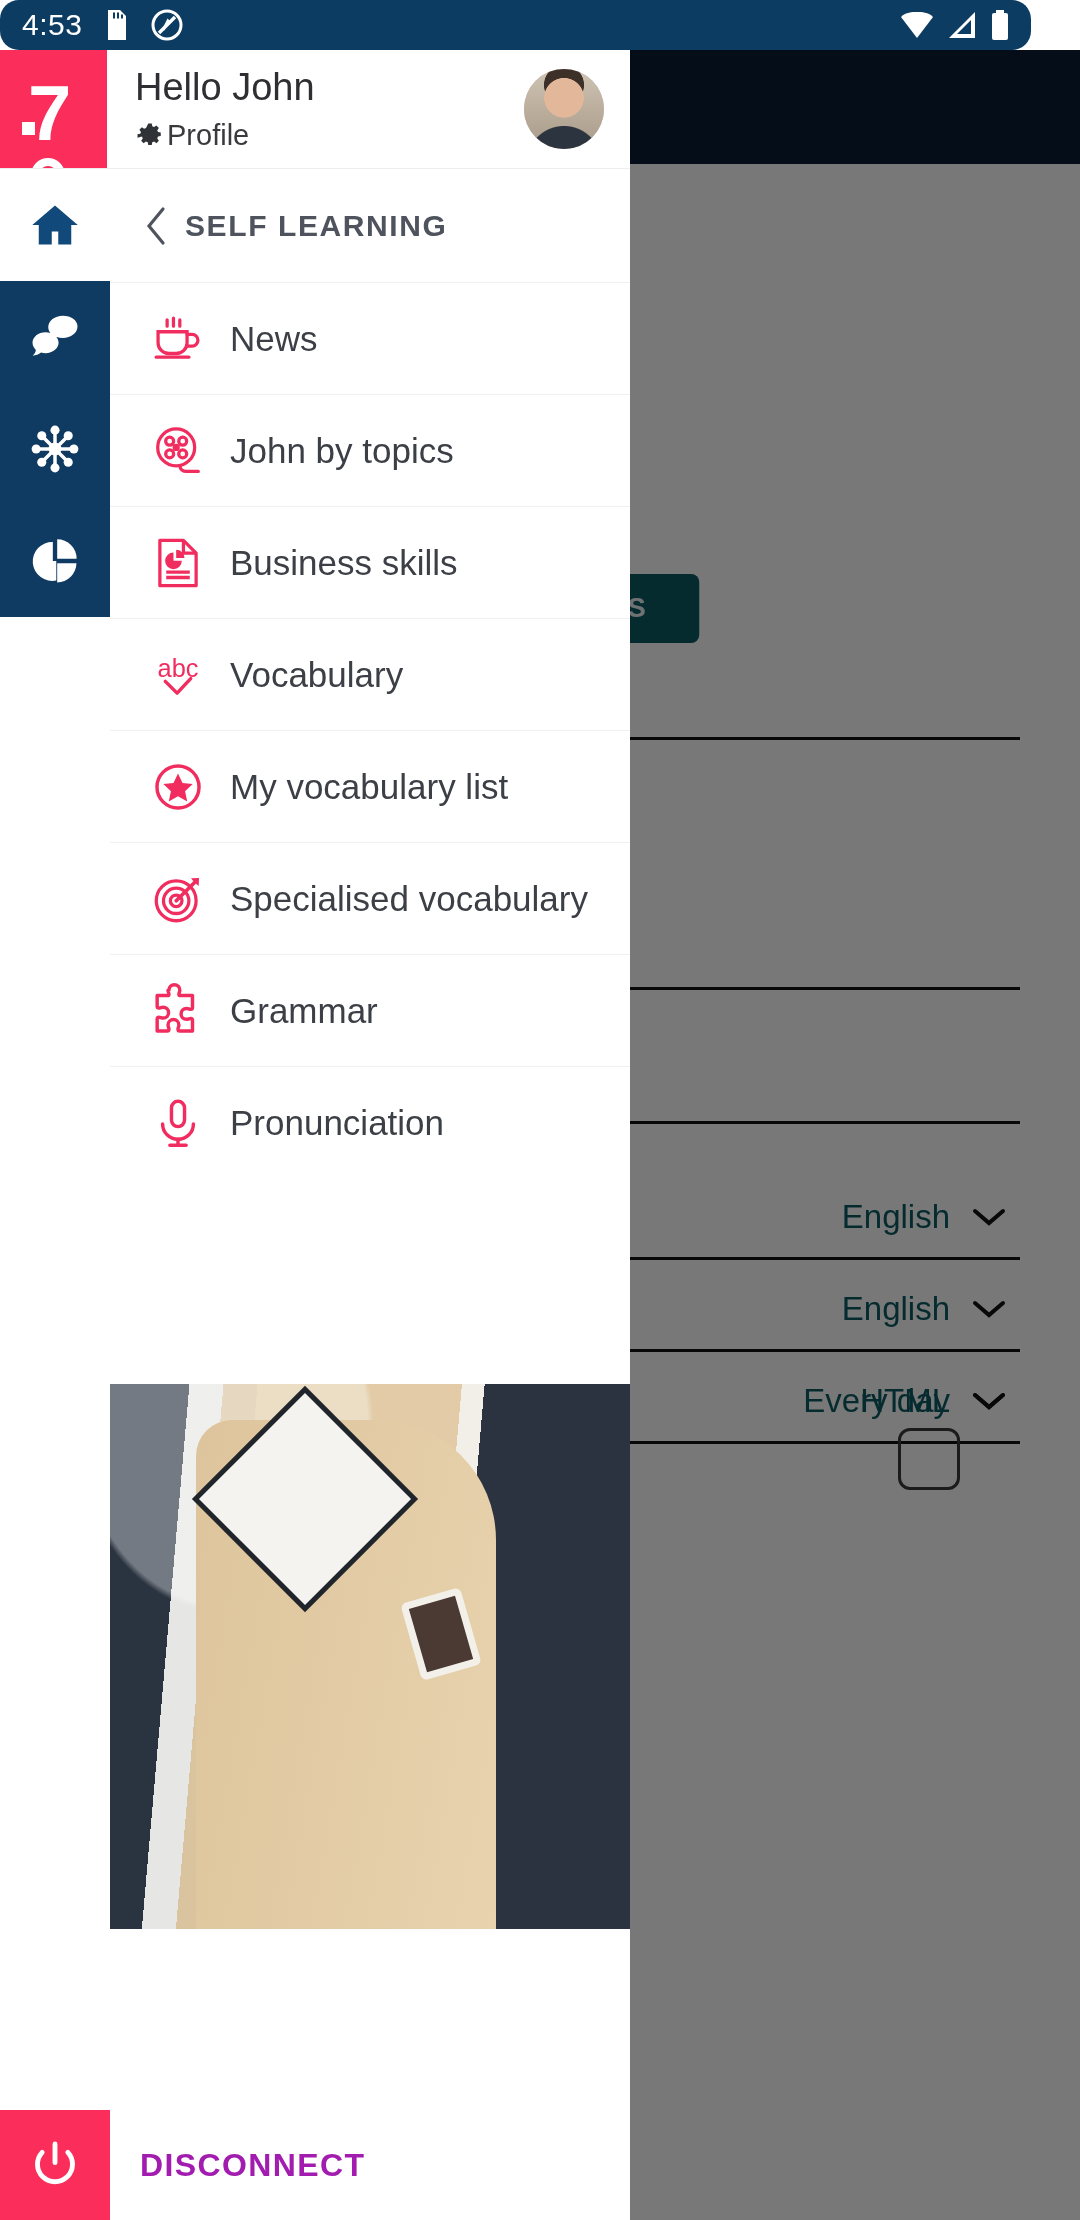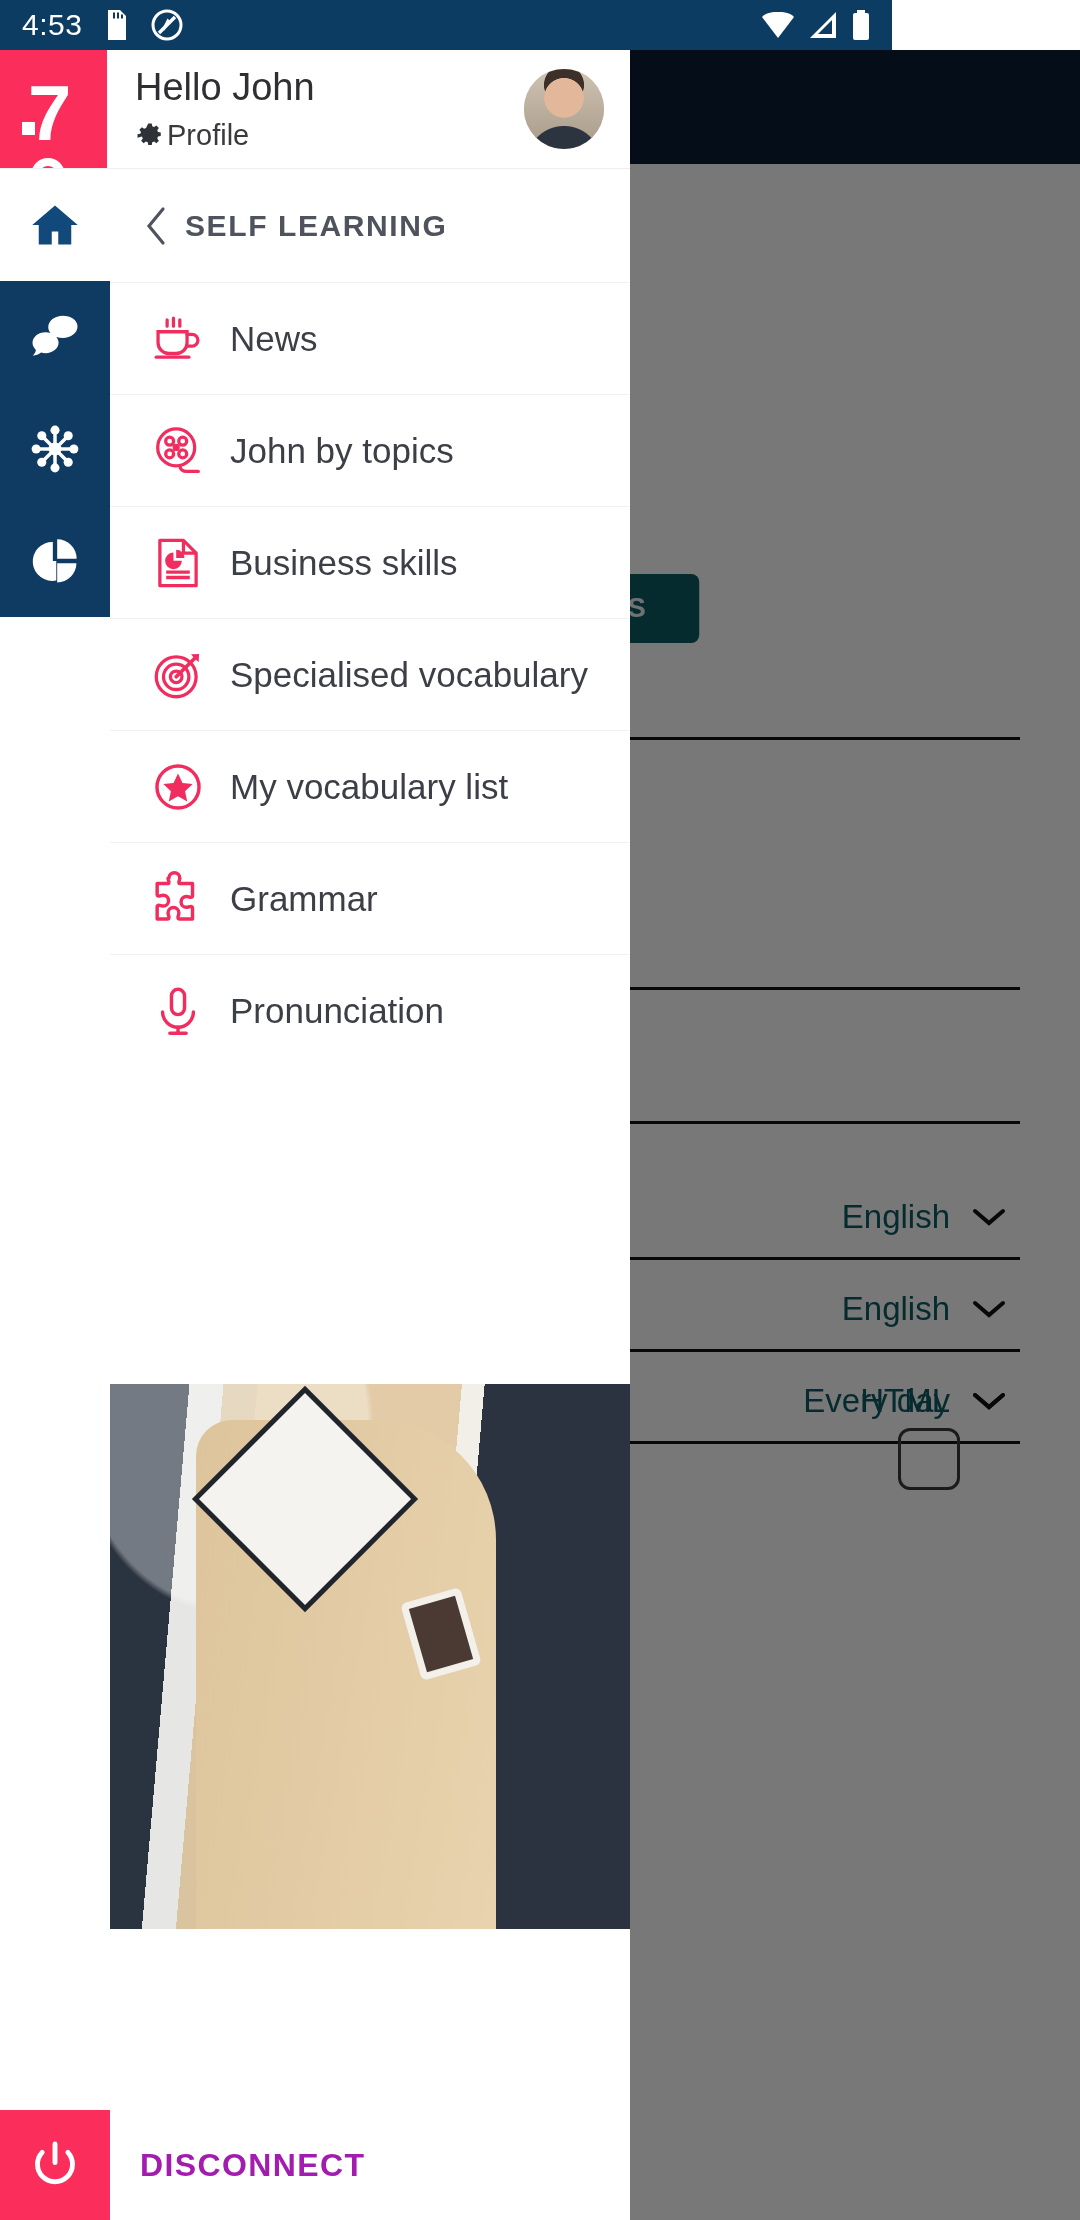--- a/index.html
+++ b/index.html
@@ -11,25 +11,26 @@
   }
   #screen{
     position:relative;
     width:1080px; height:2220px;
     overflow:hidden;
     background:#fff;
   }
 
   
   #statusbar{
-    position:absolute; left:0; top:0; width:892px; height:50px;
+    position:absolute; left:0; top:0; width:1031px; height:50px;
     background:#0d3c63;
     display:flex; align-items:center;
     padding:0 22px;
     z-index:60;
+    border-radius:19px;
   }
   #statusbar .clock{
     color:#fff; font-size:30px; letter-spacing:.5px;
     font-family:"Liberation Sans", sans-serif;
   }
   #statusbar .sb-left-icons{ display:flex; align-items:center; gap:20px; margin-left:22px; }
   #statusbar .spacer{ flex:1 1 auto; }
   #statusbar .sb-right-icons{ display:flex; align-items:center; gap:12px; }
   .sbicon{ display:block; }
 
@@ -424,44 +425,53 @@
               <path d="M19 3.5v7h7"></path>
               <path d="M9.5 21h13M9.5 24h13"></path>
             </g>
             <path fill="#f02d5e" d="M13.5 10.2a4.6 4.6 0 104.6 4.6h-4.6z"></path>
             <path fill="#f02d5e" d="M15 8.7v4.6h4.6A4.6 4.6 0 0015 8.7z"></path>
           </svg>
         </span>
         <span class="mi-label">Business skills</span>
       </div>
 
+      <div class="menu-item">
+        <span class="mi-icon">
+          <svg width="58" height="58" viewBox="0 0 32 32">
+            <text x="16" y="17" text-anchor="middle" font-family="Liberation Sans, sans-serif" font-size="14" fill="#f02d5e">abc</text>
+            <path d="M9 19.5 L15.5 26 L23 18" fill="none" stroke="#f02d5e" stroke-width="1.9" stroke-linecap="round" stroke-linejoin="round"></path>
+          </svg>
+        </span>
+        <span class="mi-label">Vocabulary</span>
+      </div>
+
+      <div class="menu-item">
+        <span class="mi-icon">
+          <svg width="58" height="58" viewBox="0 0 32 32">
+            <circle cx="16" cy="16" r="11.6" fill="none" stroke="#f02d5e" stroke-width="1.9"></circle>
+            <path fill="#f02d5e" d="M16 8.5l2.5 5.3 5.6.6-4.2 3.9 1.2 5.7L16 21.1l-5.1 2.9 1.2-5.7-4.2-3.9 5.6-.6z"></path>
+          </svg>
+        </span>
+        <span class="mi-label">My vocabulary list</span>
+      </div>
 
       <div class="menu-item">
         <span class="mi-icon">
           <svg width="58" height="58" viewBox="0 0 32 32">
             <g fill="none" stroke="#f02d5e" stroke-width="1.8">
               <circle cx="15" cy="17" r="11"></circle>
               <circle cx="15" cy="17" r="7"></circle>
               <circle cx="15" cy="17" r="3.2"></circle>
             </g>
             <path d="M15 17 L25 7" stroke="#f02d5e" stroke-width="2" stroke-linecap="round" fill="none"></path>
             <path fill="#f02d5e" d="M23.2 4.6l4.4-.2-.2 4.4-2.3-1.9z"></path>
           </svg>
         </span>
         <span class="mi-label">Specialised vocabulary</span>
-      </div>
-
-      <div class="menu-item">
-        <span class="mi-icon">
-          <svg width="58" height="58" viewBox="0 0 32 32">
-            <circle cx="16" cy="16" r="11.6" fill="none" stroke="#f02d5e" stroke-width="1.9"></circle>
-            <path fill="#f02d5e" d="M16 8.5l2.5 5.3 5.6.6-4.2 3.9 1.2 5.7L16 21.1l-5.1 2.9 1.2-5.7-4.2-3.9 5.6-.6z"></path>
-          </svg>
-        </span>
-        <span class="mi-label">My vocabulary list</span>
       </div>
 
       <div class="menu-item">
         <span class="mi-icon">
           <svg width="58" height="58" viewBox="0 0 32 32">
             <path fill="none" stroke="#f02d5e" stroke-width="1.9" stroke-linejoin="round" d="M11 4.5a3 3 0 016 0c0 .9-.5 1.6-.5 2.2 0 .5.4.8 1 .8h6.5v6.6c0 .6-.4 1-1 1-.7 0-1.4-.5-2.3-.5a3 3 0 000 6c.9 0 1.6-.5 2.3-.5.6 0 1 .4 1 1V27H17c-.6 0-1-.4-1-1 0-.7.5-1.4.5-2.3a3 3 0 00-6 0c0 .9.5 1.6.5 2.3 0 .6-.4 1-1 1H4.5v-6.6c0-.6.4-1 1-1 .7 0 1.4.5 2.3.5a3 3 0 000-6c-.9 0-1.6.5-2.3.5-.6 0-1-.4-1-1V7.5H10c.6 0 1-.3 1-.8 0-.6-.5-1.3-.5-2.2z"></path>
           </svg>
         </span>
         <span class="mi-label">Grammar</span>
       </div>

